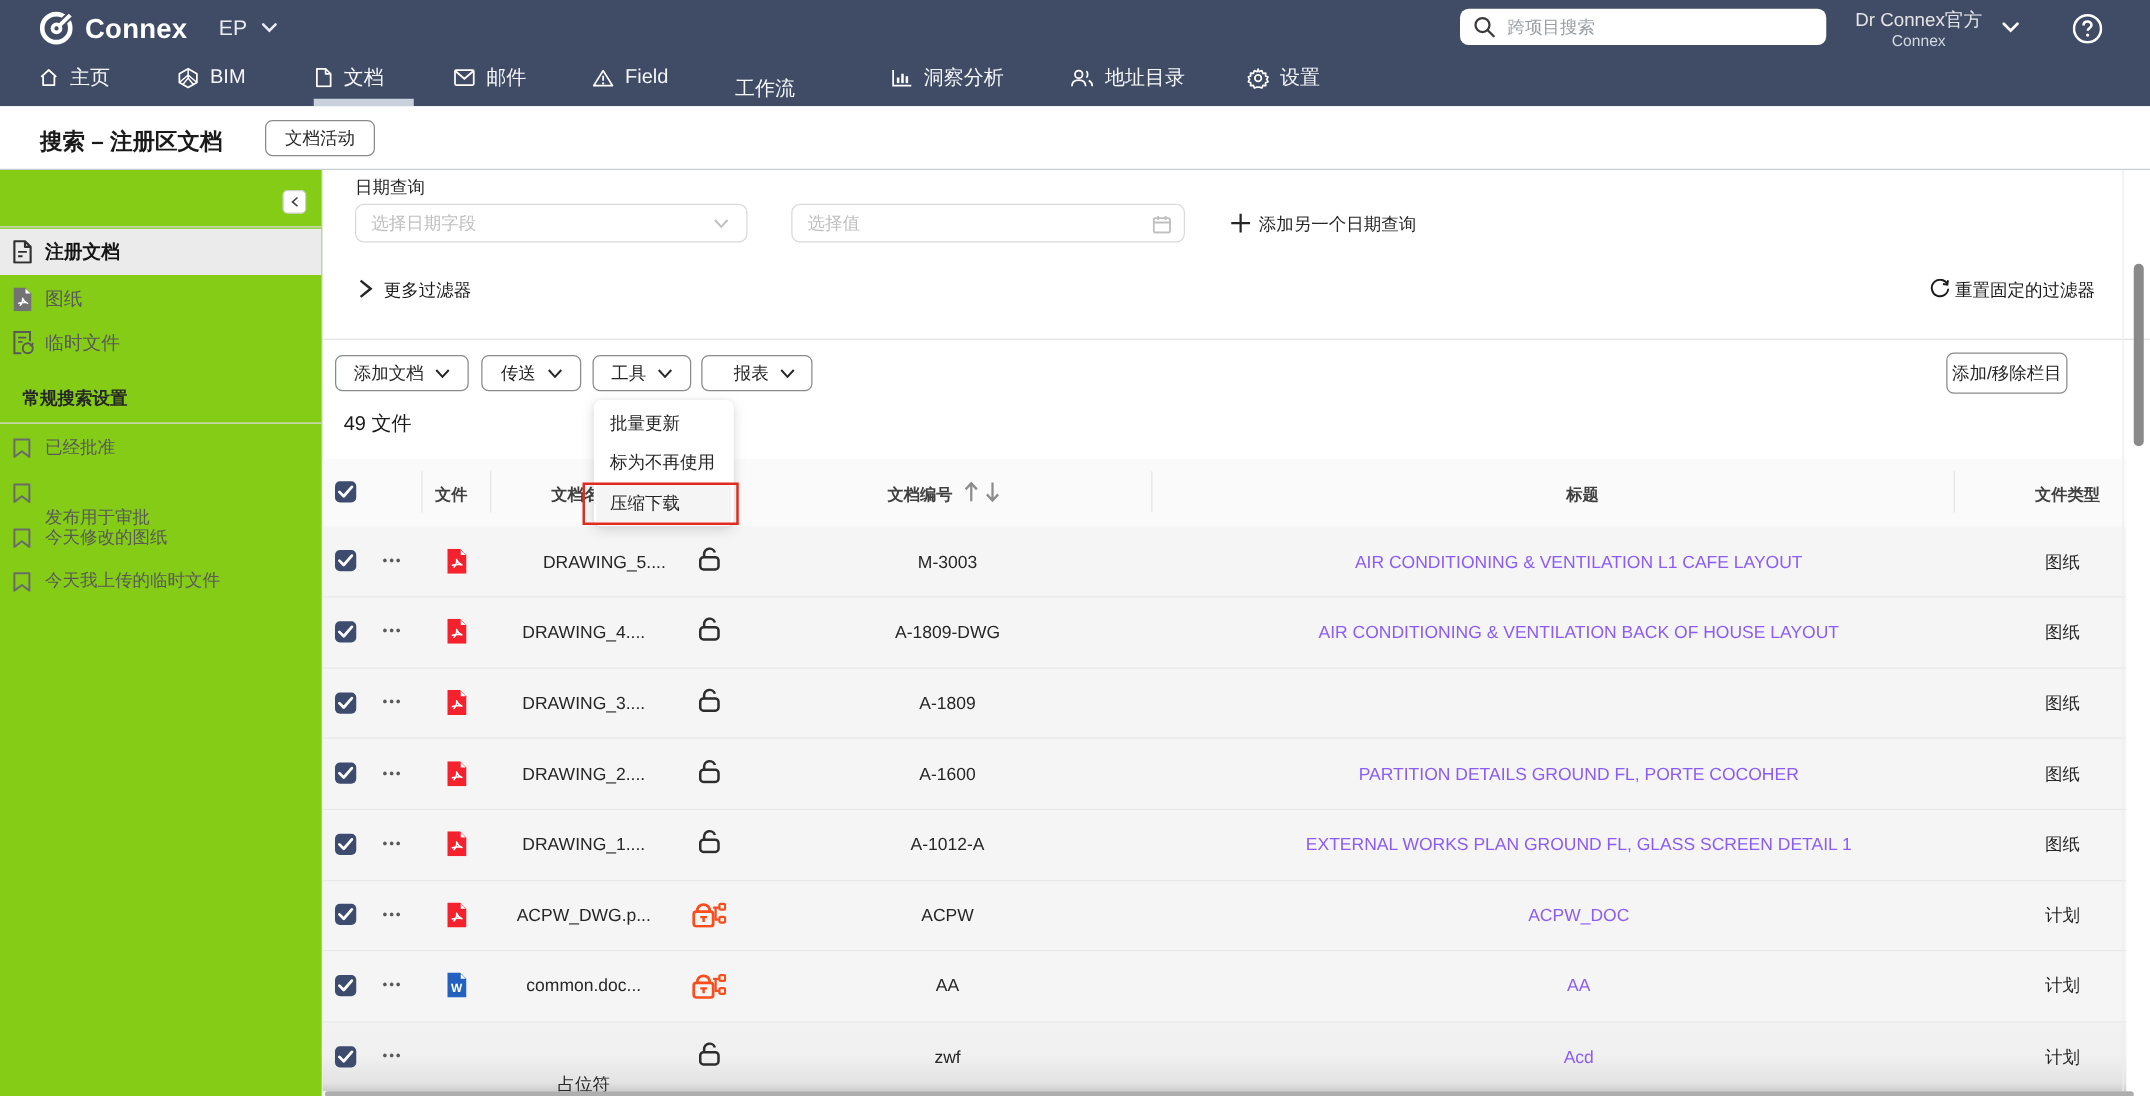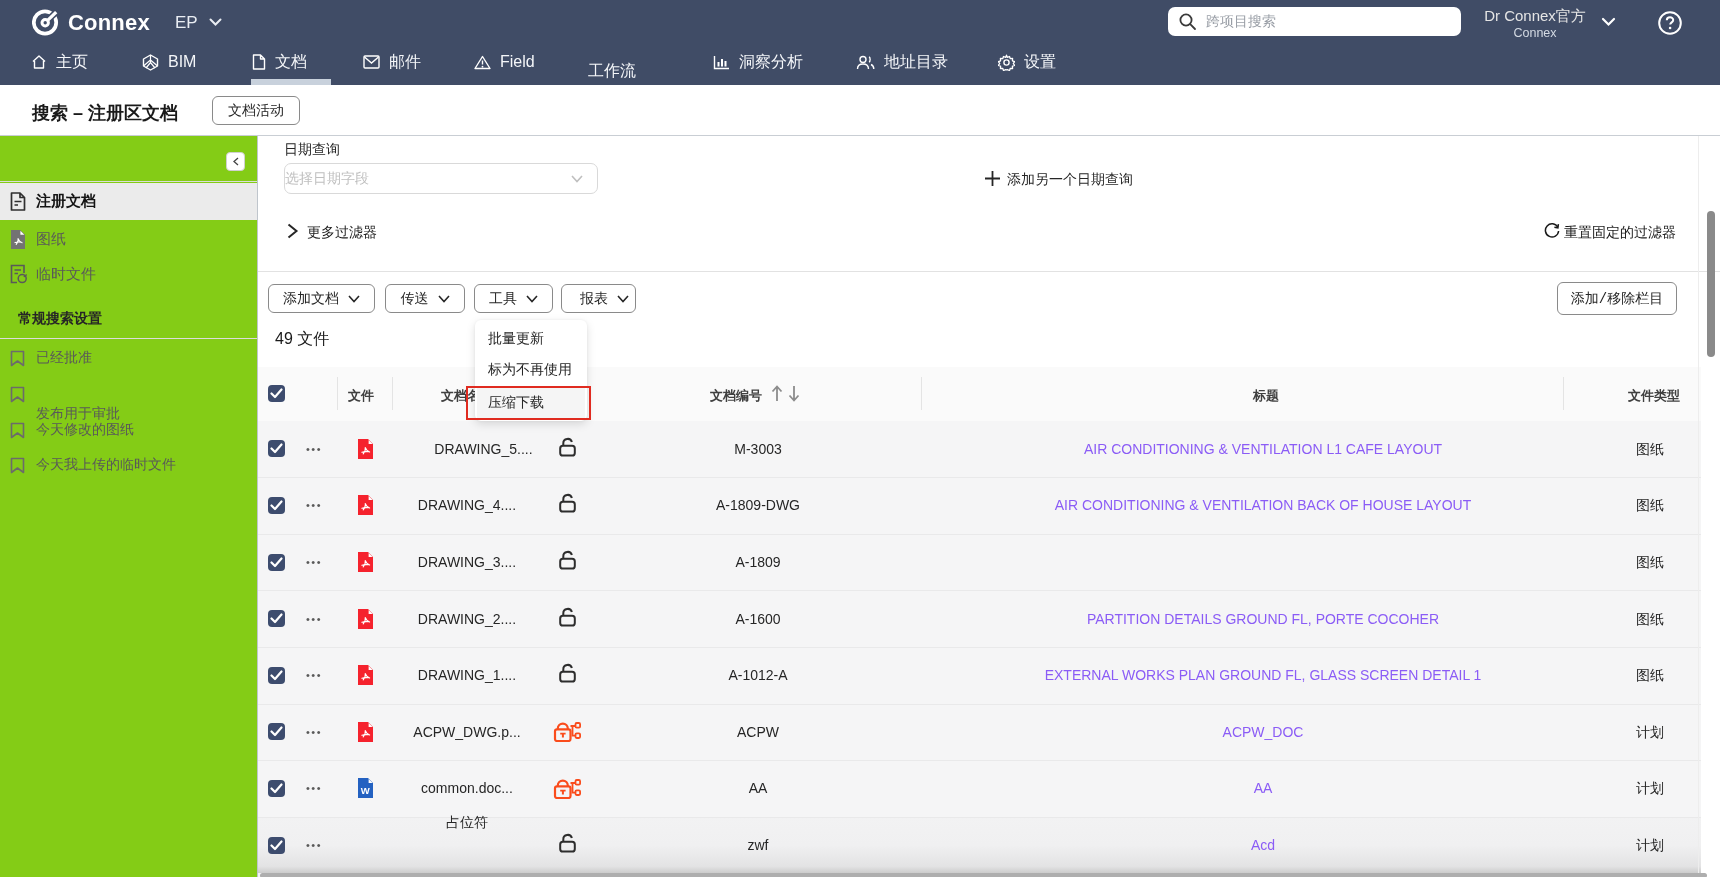--- a/index.html
+++ b/index.html
@@ -219,23 +219,30 @@
             <path d="M1.5 1.5 H13.5 V15.5 L7.5 11 L1.5 15.5 Z" fill="none" stroke="#6b6b6b" stroke-width="1.6" stroke-linejoin="round"></path>
           </svg>
         </span>
       <span class="tx" style="font-size:14px;">今天我上传的临时文件</span>
     </div>
   </div>
   <div id="main">
 
     <div class="abs" style="left:26px; top:5px; font-size:14px; color:#262626;">日期查询</div>
     <div class="inputbox" style="left:26px; width:314px;">
-        <span style="">选择日期字段</span>
+        <span style="margin-left:12px;">选择日期字段</span>
       <svg style="position:absolute; right:14px; top:11px;" width="12" height="8" viewBox="0 0 12 8">
           <path d="M1 1 L6 6.5 L11 1" fill="none" stroke="#bfbfbf" stroke-width="1.6"></path>
+        </svg>
+    </div>
+    <div class="inputbox" style="left:375px; width:315px;">
+        <span style="margin-left:12px;">选择值</span>
+      <svg style="position:absolute; right:10px; top:8px;" width="15" height="15" viewBox="0 0 15 15">
+          <rect x="1" y="2.5" width="13" height="11.5" rx="1.5" fill="none" stroke="#bfbfbf" stroke-width="1.5"></rect>
+          <path d="M1 6 H14 M4.5 .8 V4 M10.5 .8 V4" stroke="#bfbfbf" stroke-width="1.5"></path>
         </svg>
     </div>
     <div class="abs" style="left:726px; top:34px;"><svg width="17" height="17" viewBox="0 0 17 17">
           <path d="M8.5 1 V16 M1 8.5 H16" stroke="#262626" stroke-width="1.8"></path>
         </svg></div>
     <div class="abs" style="left:749px; top:35px; font-size:14px; color:#262626;">添加另一个日期查询</div>
 
     <svg class="abs" style="left:28px; top:87px;" width="13" height="16" viewBox="0 0 13 16">
         <path d="M2.5 1.5 L10.5 8 L2.5 14.5" fill="none" stroke="#262626" stroke-width="2"></path>
       </svg>
@@ -252,25 +259,25 @@
           <path d="M1 1 L6 6.5 L11 1" fill="none" stroke="#262626" stroke-width="1.6"></path>
         </svg></div>
     <div class="btn" style="left:127px; top:148px; width:80px; height:29px; gap:9px;">传送
       <svg width="12" height="8" viewBox="0 0 12 8">
           <path d="M1 1 L6 6.5 L11 1" fill="none" stroke="#262626" stroke-width="1.6"></path>
         </svg></div>
     <div class="btn" style="left:216px; top:148px; width:79px; height:29px; gap:9px;">工具
       <svg width="12" height="8" viewBox="0 0 12 8">
           <path d="M1 1 L6 6.5 L11 1" fill="none" stroke="#262626" stroke-width="1.6"></path>
         </svg></div>
-    <div class="btn" style="left:303px; top:148px; width:75px; height:29px; gap:9px;padding-left:12px;">报表
+    <div class="btn" style="left:303px; top:148px; width:89px; height:29px; gap:9px;padding-left:12px;">报表
       <svg width="12" height="8" viewBox="0 0 12 8">
           <path d="M1 1 L6 6.5 L11 1" fill="none" stroke="#262626" stroke-width="1.6"></path>
         </svg></div>
-    <div class="btn" style="left:1299px; top:146px; width:120px; height:33px;font-family:Liberation Mono, monospace;">添加/移除栏目</div>
+    <div class="btn" style="left:1299px; top:146px; width:97px; height:33px;">添加/移除栏目</div>
     <div class="abs" style="left:17px; top:193px; font-size:16px; color:#1a1a1a;">49 文件</div>
 
     <div class="abs" style="left:0; top:230.5px; width:1443px; height:54px; background:#fafafa;"></div>
     <div class="abs" style="left:0; top:284.5px; width:1443px; height:456.5px; background:#f5f5f6;"></div>
     <div class="hsep" style="left:78.5px; top:241px;"></div>
     <div class="hsep" style="left:134px; top:241px;"></div>
     <div class="hsep" style="left:663px; top:241px;"></div>
     <div class="hsep" style="left:1305px; top:241px;"></div>
     <div class="cbx" style="left:9.5px; top:249px;">
         <svg width="13" height="11" viewBox="0 0 13 11">
@@ -433,21 +440,21 @@
     <div class="cell" style="left:500px; top:644.4px;">AA</div>
     <div class="cell link" style="left:1005px; top:644.4px;">AA</div>
     <div class="cell" style="left:1392px; top:644.4px;">计划</div>
     <div class="row-div" style="top:680.7px;"></div>
     <div class="cbx" style="left:9.5px; top:700.5px;">
         <svg width="13" height="11" viewBox="0 0 13 11">
           <path d="M1.5 5.5 L5 9 L11.5 1.5" fill="none" stroke="#fff" stroke-width="2.2" stroke-linecap="round" stroke-linejoin="round"></path>
         </svg>
       </div>
     <div class="dots" style="top:703.0px;">•••</div>
-    <div class="cell" style="left:209px; top:678px;text-align:right;">占位符</div>
+    <div class="cell" style="left:209px; top:723px;text-align:right;">占位符</div>
     <svg class="abs" style="left:299.5px; top:697.0px;" width="19" height="20" viewBox="0 0 19 20">
         <rect x="2.2" y="8.8" width="14.6" height="9.7" rx="2.6" fill="none" stroke="#2d2d2d" stroke-width="2"></rect>
         <path d="M5.3 8.6 V6.4 a4.4 4.4 0 0 1 8.6 -1.4" fill="none" stroke="#2d2d2d" stroke-width="2"></path>
       </svg>
     <div class="cell" style="left:500px; top:701.0px;">zwf</div>
     <div class="cell link" style="left:1005px; top:701.0px;">Acd</div>
     <div class="cell" style="left:1392px; top:701.0px;">计划</div>
 
     <div class="abs" style="left:1440px; top:0; width:1px; height:741px; background:#ededed;"></div>
     <div class="abs" style="left:1449px; top:75px; width:8px; height:146px; background:#8a8a8a; border-radius:4px;"></div>

